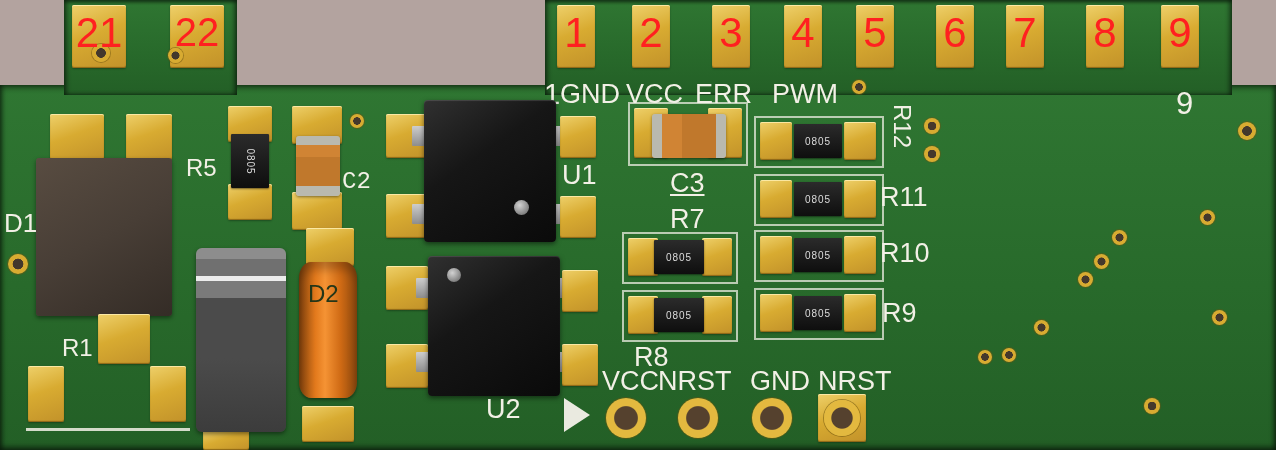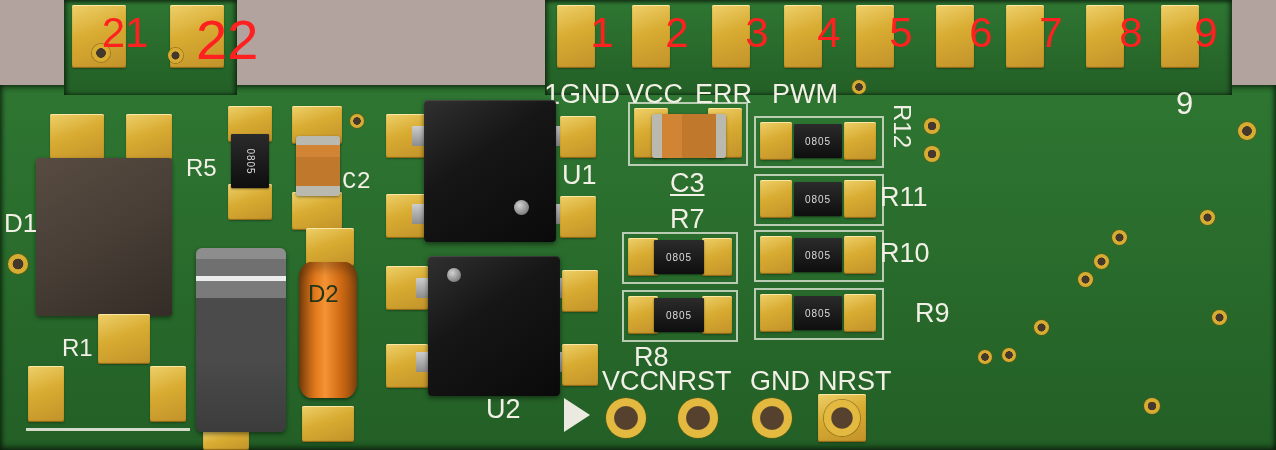--- a/index.html
+++ b/index.html
@@ -21,21 +21,21 @@
                 inset 3px 0 4px rgba(0,0,0,.3), inset -3px 0 4px rgba(0,0,0,.3);
   }
   .pad {
     position:absolute; border-radius:2px;
     background: linear-gradient(160deg,#eed06a 0%, var(--pad,#d8ab31) 45%, #c2922a 100%);
     box-shadow: inset 0 1px 0 rgba(255,240,180,.8), inset 0 -1px 1px rgba(90,60,5,.55), 0 1px 2px rgba(0,0,0,.3);
   }
   .silk {
     position:absolute; color: var(--silk_white,#f2f0e6); line-height:1; white-space:nowrap;
   }
-  .silk-red { color: var(--silk_red,#ff2020); margin-left: 26px; }
+  .silk-red { color: var(--silk_red,#ff2020); }
   .center { text-align:center; }
   .vert { writing-mode: vertical-rl; text-orientation: mixed; }
   .chip {
     position:absolute; border-radius:1px;
     background: linear-gradient(180deg,#2b2b2b,#0e0e0e);
     color:#dcdcdc; display:flex; align-items:center; justify-content:center;
     font-size:10px; letter-spacing:1px; box-shadow: 0 1px 2px rgba(0,0,0,.5);
   }
   .chip-r1 {
     background: linear-gradient(to right,#e3e3da 0 9%, #191919 9% 91%, #e3e3da 91% 100%);
@@ -98,21 +98,21 @@
 
   <div class="board board-main"></div>
   <div class="board tab-side" style="left:64px;top:0;width:173px;height:95px;"></div>
   <div class="board tab-side" style="left:545px;top:0;width:687px;height:95px;"></div>
 
   <div class="pad" style="left:72px;top:5px;width:54px;height:63px;"></div>
   <div class="pad" style="left:170px;top:5px;width:54px;height:63px;"></div>
   <div class="via" style="left:92px;top:44px;width:18px;height:18px;"></div>
   <div class="via" style="left:168px;top:48px;width:15px;height:15px;"></div>
   <span class="silk silk-red center" style="left:72px;top:12px;width:54px;font-size:42px;">21</span>
-  <span class="silk silk-red center" style="left:170px;top:12px;width:54px;font-size:56px;">22</span>
+  <span class="silk silk-red center" style="left:170px;top:12px;width:54px;font-size:40px;">22</span>
 
   <div class="pad" style="left:557px;top:5px;width:38px;height:63px;"></div>
   <div class="pad" style="left:632px;top:5px;width:38px;height:63px;"></div>
   <div class="pad" style="left:712px;top:5px;width:38px;height:63px;"></div>
   <div class="pad" style="left:784px;top:5px;width:38px;height:63px;"></div>
   <div class="pad" style="left:856px;top:5px;width:38px;height:63px;"></div>
   <div class="pad" style="left:936px;top:5px;width:38px;height:63px;"></div>
   <div class="pad" style="left:1006px;top:5px;width:38px;height:63px;"></div>
   <div class="pad" style="left:1086px;top:5px;width:38px;height:63px;"></div>
   <div class="pad" style="left:1161px;top:5px;width:38px;height:63px;"></div>
@@ -226,21 +226,21 @@
   </div>
   <div class="outline" style="left:754px;top:288px;width:126px;height:48px;"></div>
   <div class="pad" style="left:760px;top:294px;width:32px;height:38px;"></div>
   <div class="pad" style="left:844px;top:294px;width:32px;height:38px;"></div>
   <div class="chip" style="left:794px;top:296px;width:48px;height:34px;">
     <span>0805</span>
   </div>
   <span class="silk vert" style="left:890px;top:104px;font-size:24px;">R12</span>
   <span class="silk" style="left:880px;top:184px;font-size:27px;">R11</span>
   <span class="silk" style="left:880px;top:240px;font-size:27px;">R10</span>
-  <span class="silk" style="left:882px;top:300px;font-size:27px;padding-left:33px;">R9</span>
+  <span class="silk" style="left:882px;top:300px;font-size:27px;">R9</span>
 
   <span class="silk" style="left:602px;top:368px;font-size:27px;">VCC</span>
   <span class="silk" style="left:658px;top:368px;font-size:27px;">NRST</span>
   <span class="silk" style="left:750px;top:368px;font-size:27px;">GND</span>
   <span class="silk" style="left:818px;top:368px;font-size:27px;">NRST</span>
   <div class="tri" style="left:564px;top:398px;"></div>
   <div class="th" style="left:606px;top:398px;width:40px;height:40px;"></div>
   <div class="th" style="left:678px;top:398px;width:40px;height:40px;"></div>
   <div class="th" style="left:752px;top:398px;width:40px;height:40px;"></div>
   <div class="pad" style="left:818px;top:394px;width:48px;height:48px;"></div>

